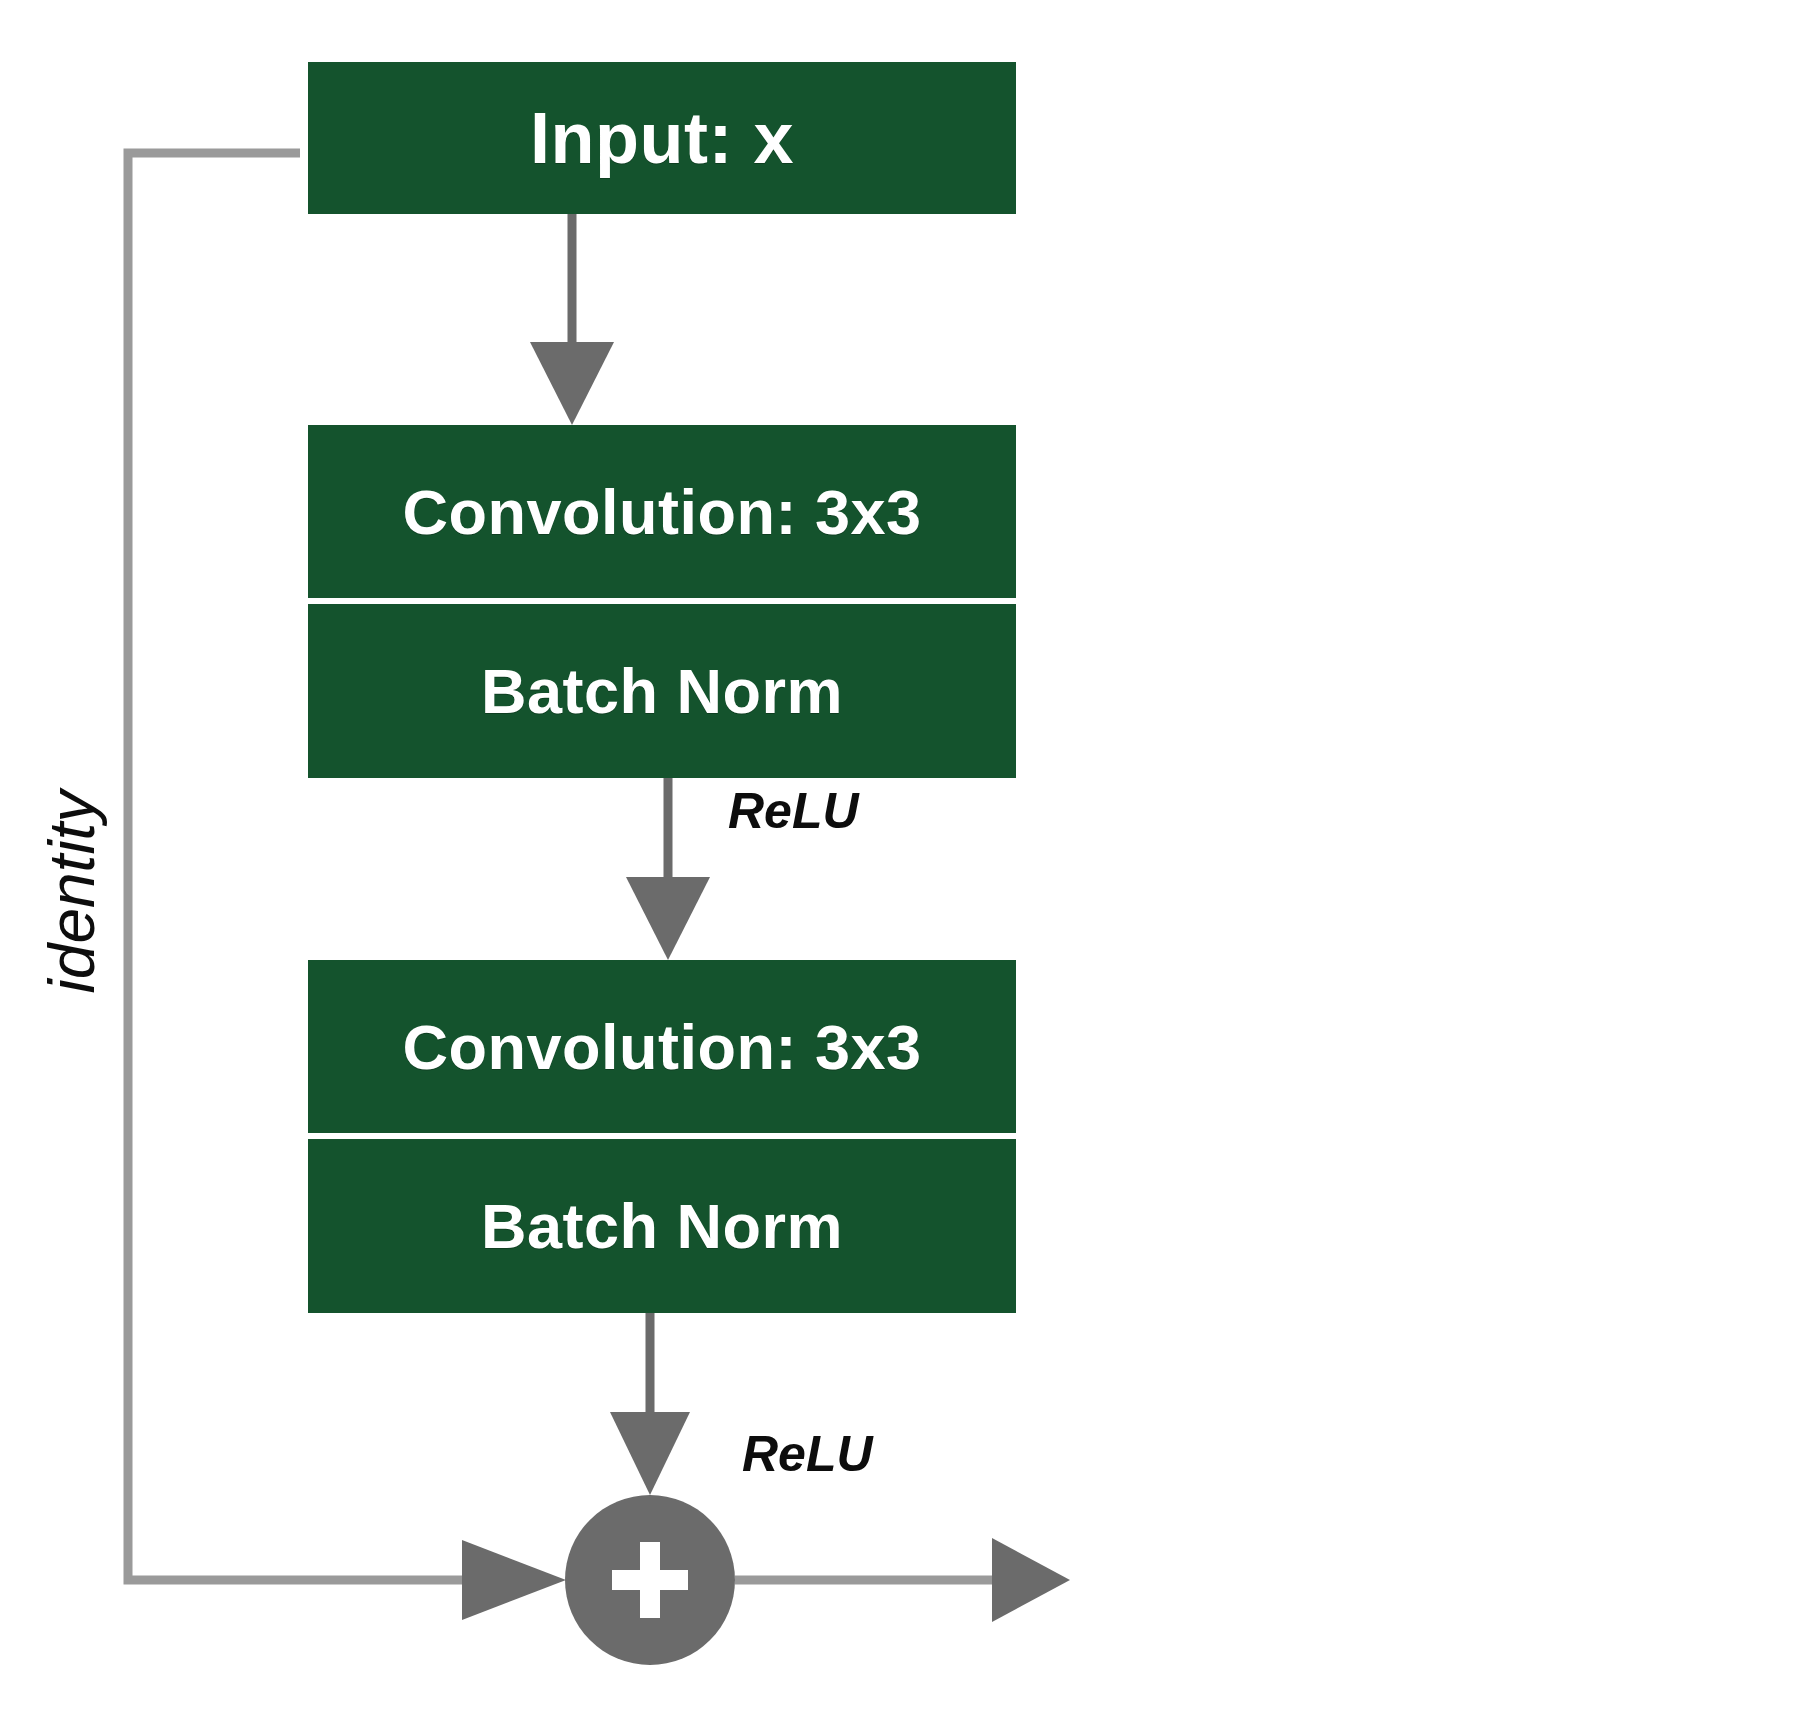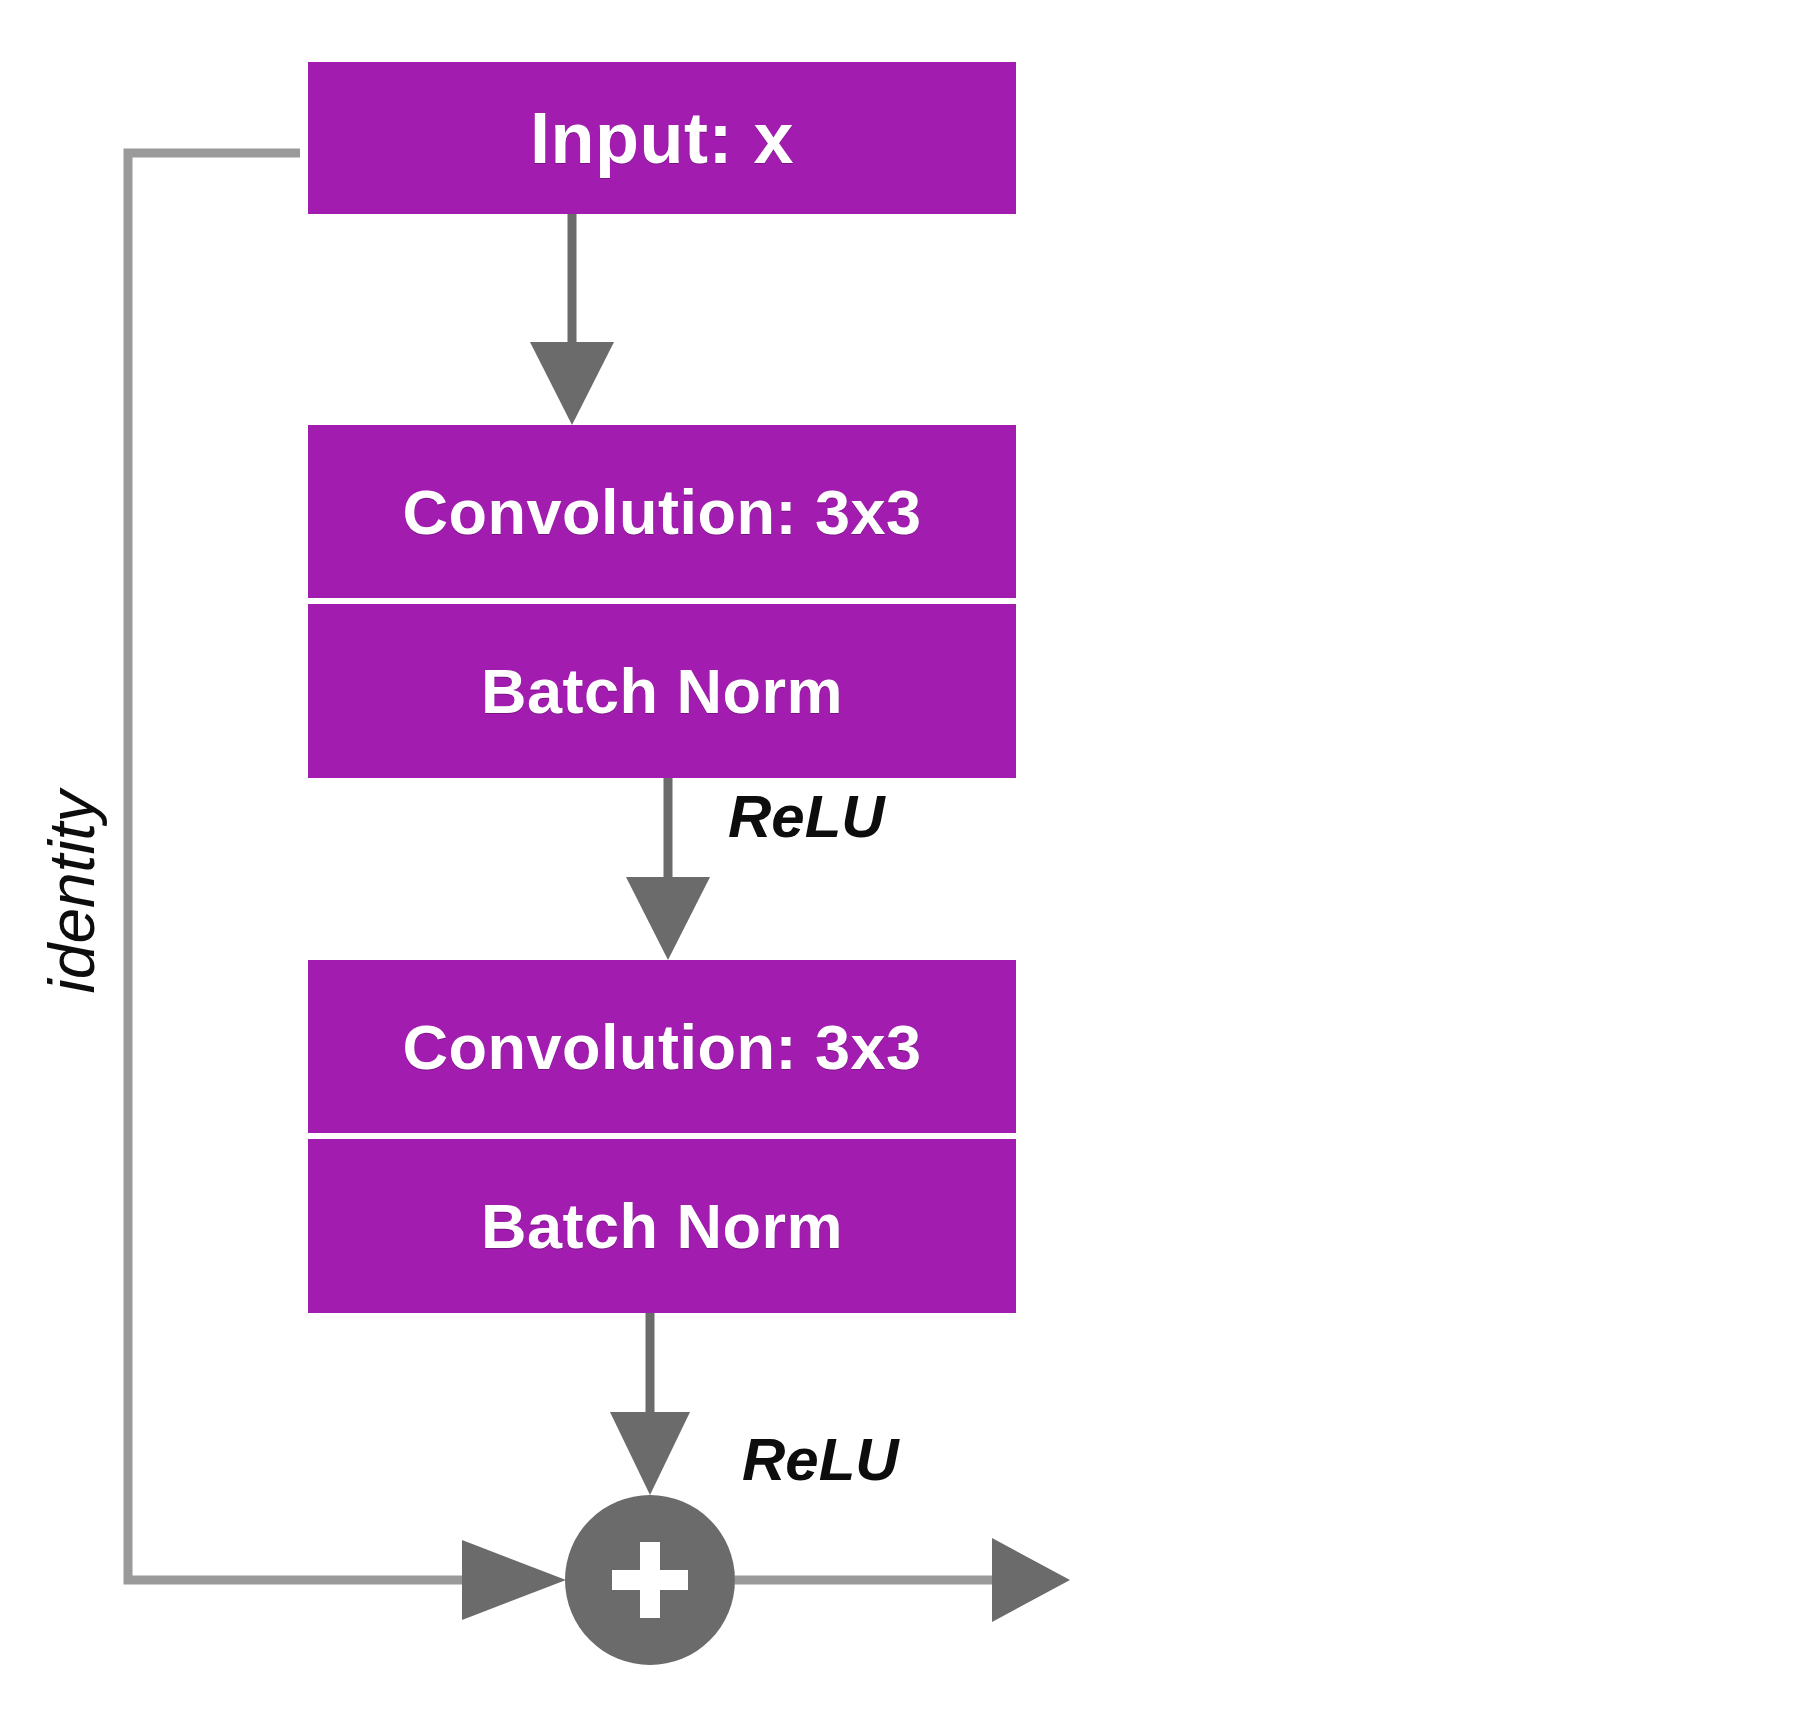--- a/index.html
+++ b/index.html
@@ -19,21 +19,21 @@
   }
   #canvas svg.layer {
     position: absolute;
     left: 0;
     top: 0;
     width: 1813px;
     height: 1709px;
   }
   .node-box {
     position: absolute;
-    background: #a21caf;
+    background: #14532d;
     box-sizing: border-box;
     display: flex;
     align-items: center;
     justify-content: center;
     color: #ffffff;
     font-weight: bold;
     letter-spacing: 0.5px;
     text-shadow: 0 1px 0 rgba(0,0,0,0.25);
     z-index: 3;
   }
@@ -77,21 +77,21 @@
     top: 1490px;
     width: 620px;
     height: 180px;
     font-size: 70px;
   }
   .relu-label {
     position: absolute;
     color: #0d0d0d;
     font-weight: bold;
     font-style: italic;
-    font-size: 60px;
+    font-size: 50px;
     letter-spacing: 0px;
     white-space: nowrap;
     z-index: 4;
   }
   .relu-1 {
     left: 728px;
     top: 782px;
   }
   .relu-2 {
     left: 742px;

